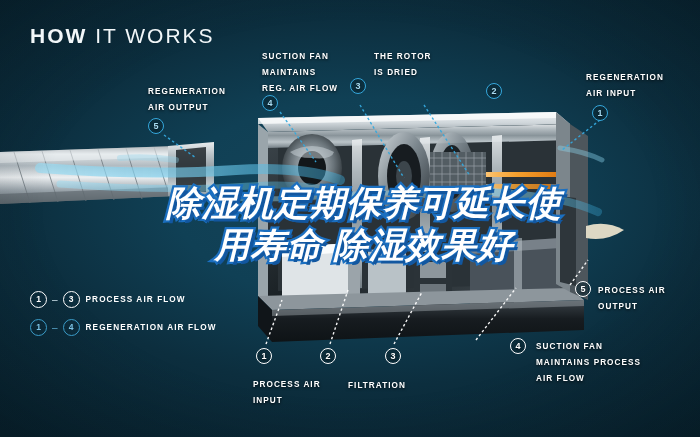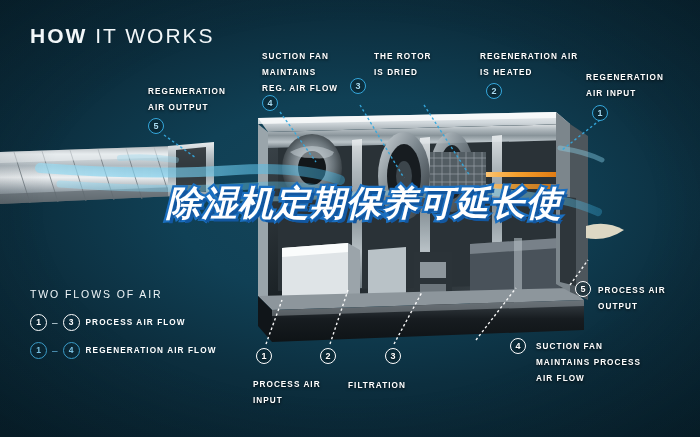--- a/index.html
+++ b/index.html
@@ -302,22 +302,20 @@
 
   <div class="callout" style="left:262px; top:49px;">SUCTION FAN
 MAINTAINS
 REG. AIR FLOW</div>
   <div class="bubble cyan" style="left:262px; top:95px;">4</div>
 
   <div class="callout" style="left:374px; top:49px;">THE ROTOR
 IS DRIED</div>
   <div class="bubble cyan" style="left:350px; top:78px;">3</div>
 
-  <div class="callout" style="left:480px; top:49px;">REGENERATION AIR
-IS HEATED</div>
   <div class="bubble cyan" style="left:486px; top:83px;">2</div>
 
   <div class="callout" style="left:586px; top:70px;">REGENERATION
 AIR INPUT</div>
   <div class="bubble cyan" style="left:592px; top:105px;">1</div>
 
   <div class="bubble" style="left:575px; top:281px;">5</div>
   <div class="callout" style="left:598px; top:283px;">PROCESS AIR
 OUTPUT</div>
 
@@ -329,34 +327,34 @@
   <div class="callout" style="left:348px; top:378px;">FILTRATION</div>
 
   <div class="bubble" style="left:385px; top:348px;">3</div>
 
   <div class="bubble" style="left:510px; top:338px;">4</div>
   <div class="callout" style="left:536px; top:339px;">SUCTION FAN
 MAINTAINS PROCESS
 AIR FLOW</div>
 
   <div id="legend">
-    <div id="legend-title">TWO FLOWS OF AIR</div>
 
     <div class="legend-row">
       <span class="b">1</span>
       <span class="dash">–</span>
       <span class="b">3</span>
       <span class="txt">PROCESS AIR FLOW</span>
     </div>
 
     <div class="legend-row cyan">
       <span class="b">1</span>
       <span class="dash">–</span>
       <span class="b">4</span>
       <span class="txt">REGENERATION AIR FLOW</span>
     </div>
   </div>
 
   <div id="headline">
     <span class="ln">除湿机定期保养可延长使</span>
+    <span class="ln">用寿命 除湿效果好</span>
   </div>
 
 </div>
 
 </body></html>

